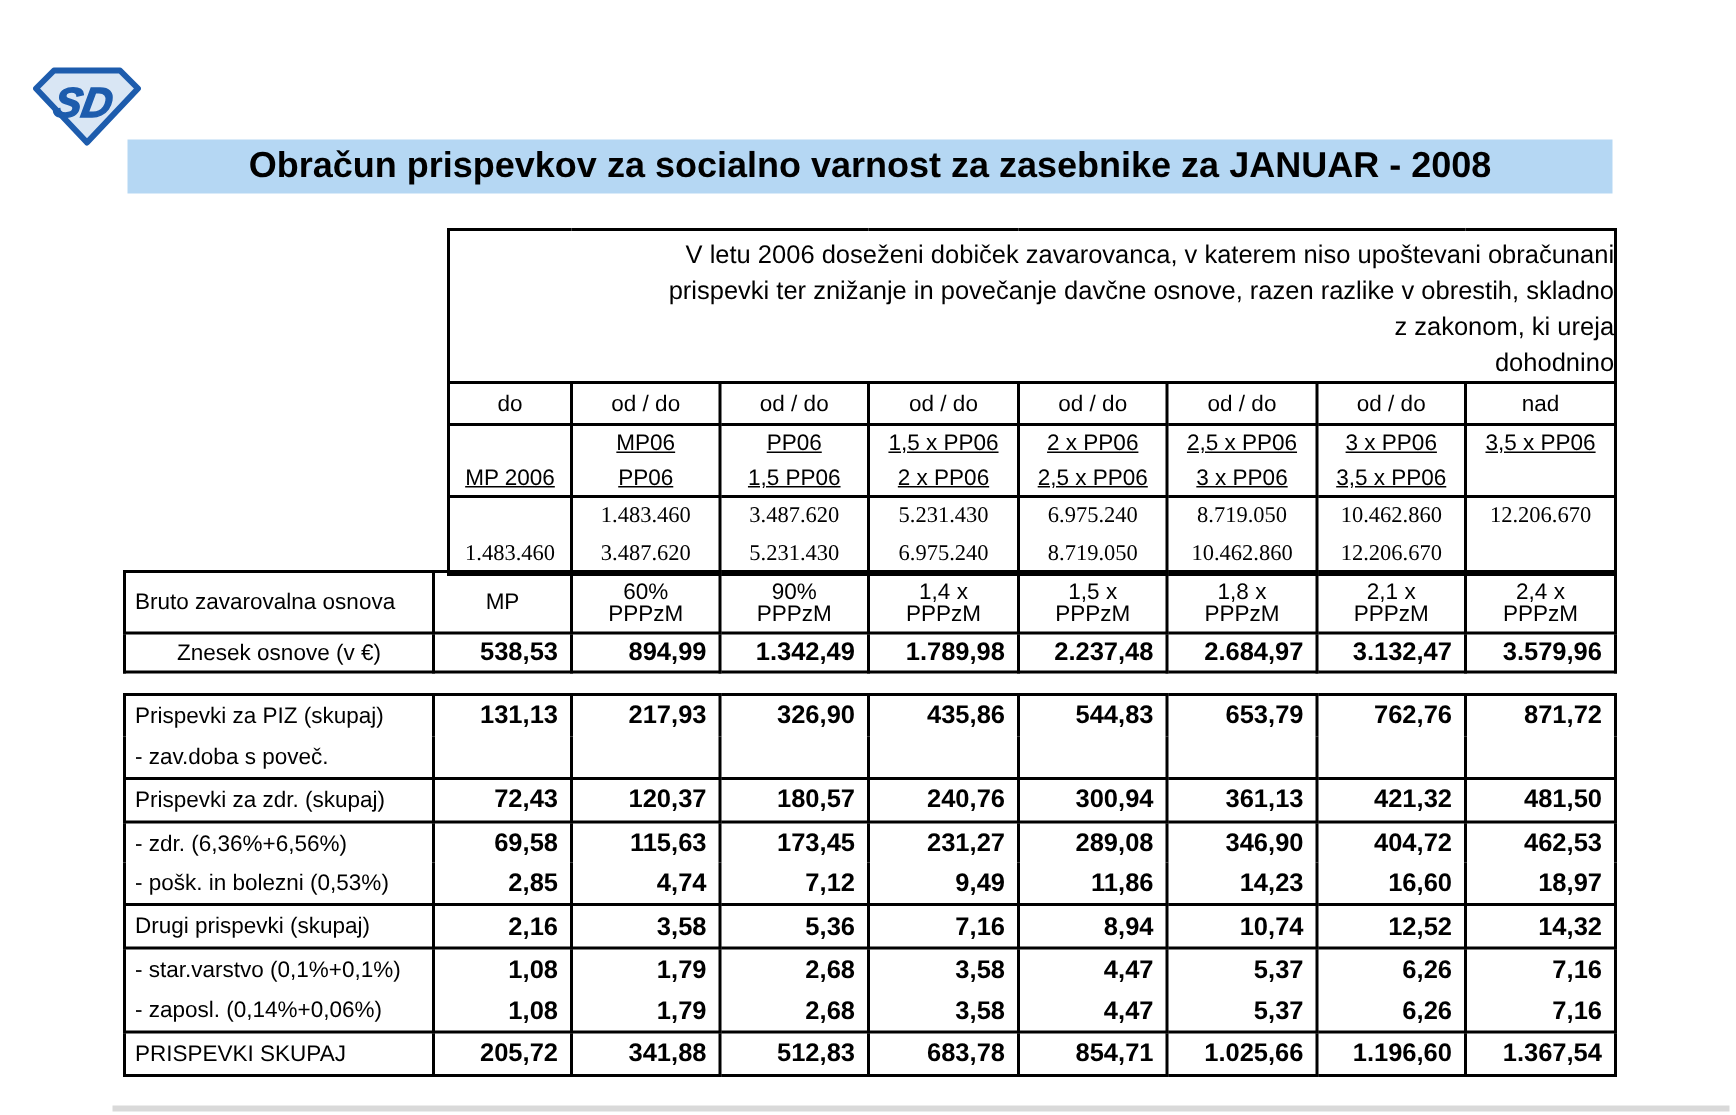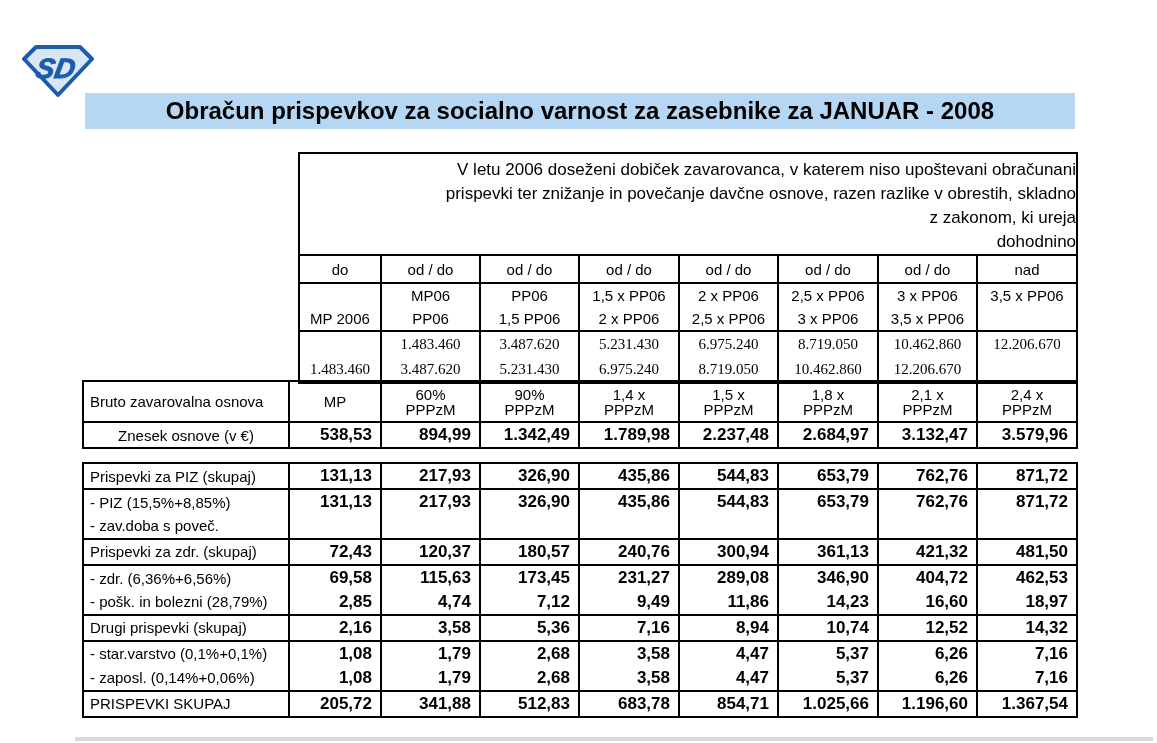--- a/index.html
+++ b/index.html
@@ -17,21 +17,21 @@
   
   table{border-collapse:collapse;table-layout:fixed;}
   td{border:2px solid #000;padding:0;vertical-align:middle;overflow:hidden;
      font-size:15px;text-align:center;}
 
   
   #ranges{position:absolute;left:298px;top:152px;width:778px;height:228px;}
   #ranges td.intro{text-align:right;vertical-align:top;padding-top:4px;}
   .il{white-space:nowrap;font-size:17px;line-height:24px;padding-left:10px;}
   .il.flush{padding-left:2px;}
-  .l{height:23px;line-height:23px;}
+  .l{height:23px;line-height:23px;text-decoration:underline;}
   .a{height:25px;line-height:25px;font-family:Liberation Serif, serif;}
 
   
   #base{position:absolute;left:82px;top:380px;width:994px;height:58px;}
   .bl{line-height:15px;}
   td.lbl{text-align:left;padding-left:6px;white-space:nowrap;}
   td.lblc{text-align:center;white-space:nowrap;}
   td.val{text-align:right;padding-right:8px;font-size:17px;font-weight:bold;white-space:nowrap;}
 
   
@@ -238,31 +238,20 @@
       <td class="lbl">Prispevki za PIZ (skupaj)</td>
       <td class="val">131,13</td>
           <td class="val">217,93</td>
           <td class="val">326,90</td>
           <td class="val">435,86</td>
           <td class="val">544,83</td>
           <td class="val">653,79</td>
           <td class="val">762,76</td>
           <td class="val">871,72</td>
     </tr>
-    <tr class="nb">
-      <td class="lbl">- PIZ (15,5%+8,85%)</td>
-      <td class="val">131,13</td>
-          <td class="val">217,93</td>
-          <td class="val">326,90</td>
-          <td class="val">435,86</td>
-          <td class="val">544,83</td>
-          <td class="val">653,79</td>
-          <td class="val">762,76</td>
-          <td class="val">871,72</td>
-    </tr>
     <tr class="nt">
       <td class="lbl">- zav.doba s poveč.</td>
       <td class="val"></td>
           <td class="val"></td>
           <td class="val"></td>
           <td class="val"></td>
           <td class="val"></td>
           <td class="val"></td>
           <td class="val"></td>
           <td class="val"></td>
@@ -283,21 +272,21 @@
       <td class="val">69,58</td>
           <td class="val">115,63</td>
           <td class="val">173,45</td>
           <td class="val">231,27</td>
           <td class="val">289,08</td>
           <td class="val">346,90</td>
           <td class="val">404,72</td>
           <td class="val">462,53</td>
     </tr>
     <tr class="nt">
-      <td class="lbl">- pošk. in bolezni (28,79%)</td>
+      <td class="lbl">- pošk. in bolezni (0,53%)</td>
       <td class="val">2,85</td>
           <td class="val">4,74</td>
           <td class="val">7,12</td>
           <td class="val">9,49</td>
           <td class="val">11,86</td>
           <td class="val">14,23</td>
           <td class="val">16,60</td>
           <td class="val">18,97</td>
     </tr>
     <tr class="grp">

